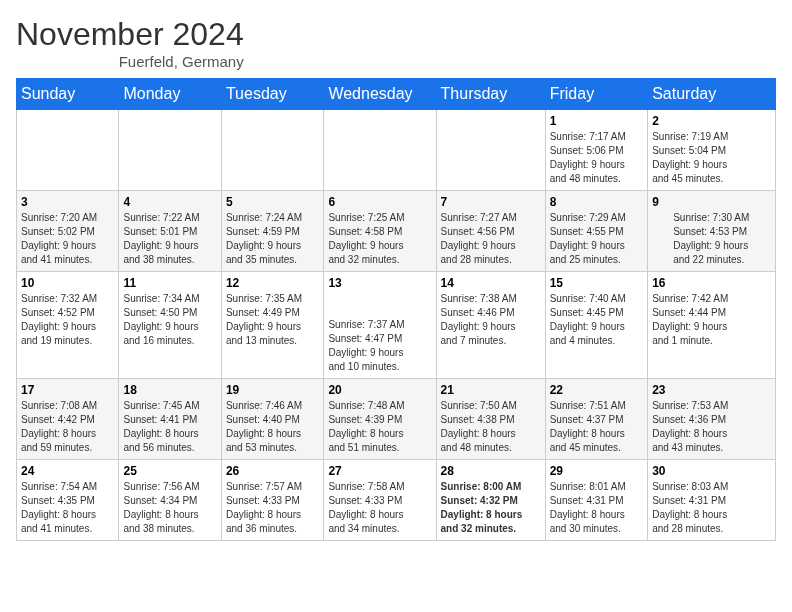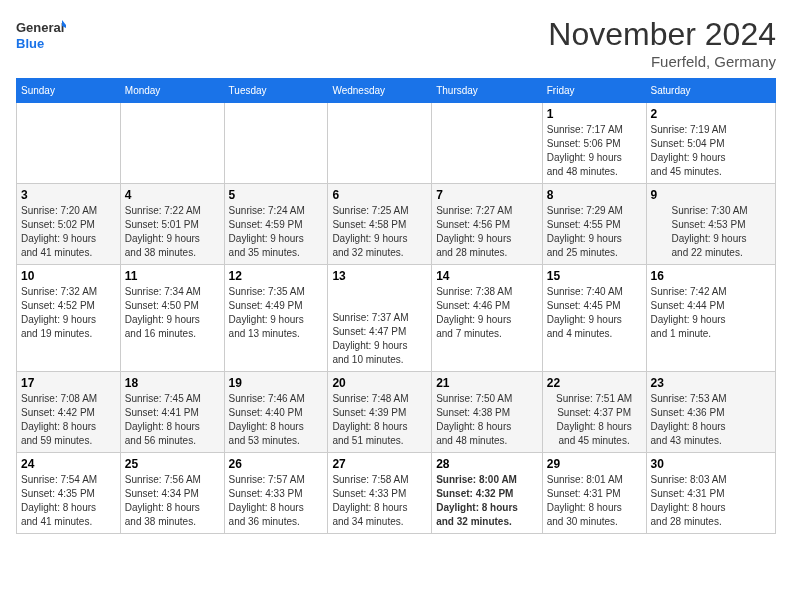--- a/index.html
+++ b/index.html
@@ -36,21 +36,21 @@
     table {
       width: 100%;
       border-collapse: collapse;
       font-size: 11px;
     }
     thead tr th {
       background-color: #1a73e8;
       color: #fff;
       padding: 6px 4px;
       text-align: left;
-      font-size: 10px;
+      font-size: 16px;
       font-weight: normal;
       border: 1px solid #1a73e8;
     }
     tbody tr td {
       vertical-align: top;
       border: 1px solid #ccc;
       padding: 4px;
       min-height: 80px;
       background: #fff;
     }
@@ -68,27 +68,20 @@
       line-height: 1.4;
     }
     .empty-cell {
       background: #fff !important;
     }
   </style>
 </head>
 <body>
 
 <div class="header-area">
-  <div class="logo">
-  <svg width="50" height="40" viewBox="0 0 50 40">
-    <text x="0" y="16" font-family="Arial" font-size="13" font-weight="bold" fill="#333">General</text>
-    <text x="0" y="32" font-family="Arial" font-size="13" font-weight="bold" fill="#1a73e8">Blue</text>
-    <polygon points="46,4 54,14 46,10" fill="#1a73e8"></polygon>
-  </svg>
-</div>
   <div class="title-area">
     <div class="month-title">November 2024</div>
     <div class="location">Fuerfeld, Germany</div>
   </div>
 </div>
 
 <table>
   <thead>
     <tr>
     <th>Sunday</th>
@@ -255,21 +248,21 @@
         </td>
         <td>
           <div class="day-number">21</div>
           <div class="day-info" style="white-space: pre-line;">Sunrise: 7:50 AM
 Sunset: 4:38 PM
 Daylight: 8 hours
 and 48 minutes.</div>
         </td>
         <td>
           <div class="day-number">22</div>
-          <div class="day-info" style="white-space: pre-line; text-align: center;">Sunrise: 7:51 AM
+          <div class="day-info" style="white-space: pre-line;">Sunrise: 7:51 AM
 Sunset: 4:37 PM
 Daylight: 8 hours
 and 45 minutes.</div>
         </td>
         <td>
           <div class="day-number">23</div>
           <div class="day-info" style="white-space: pre-line;">Sunrise: 7:53 AM
 Sunset: 4:36 PM
 Daylight: 8 hours
 and 43 minutes.</div>

